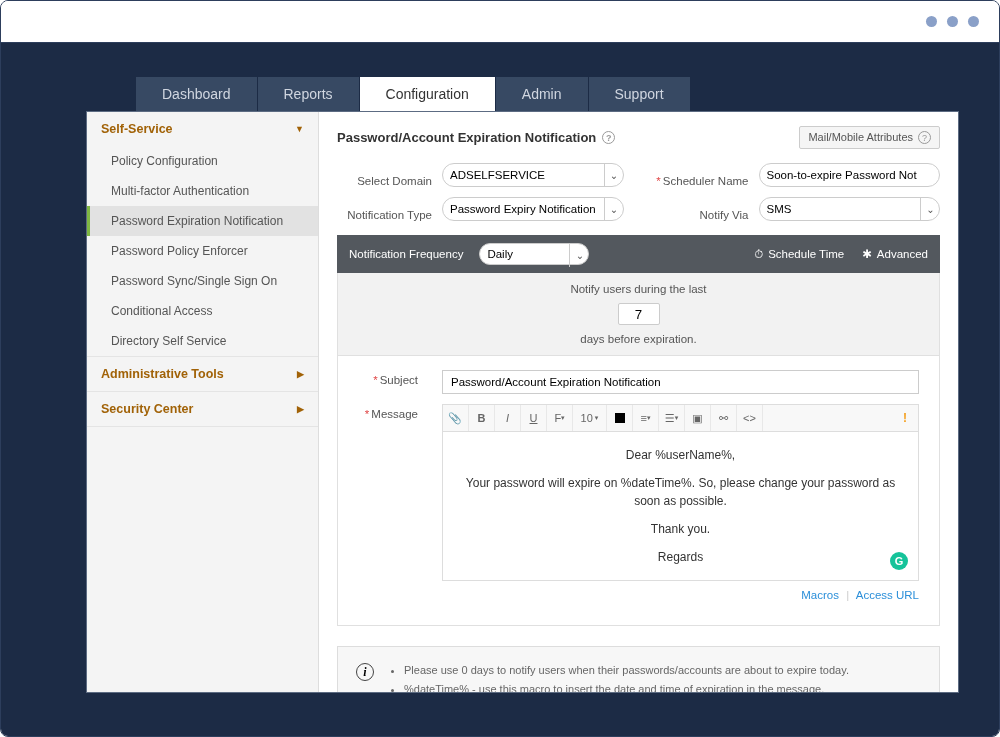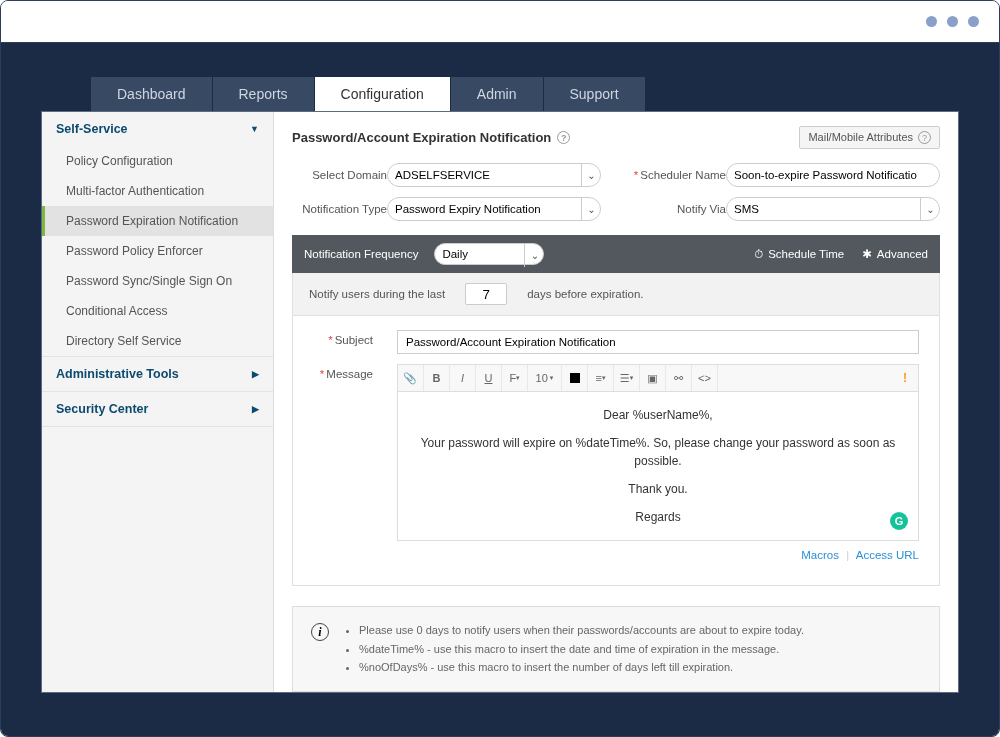--- a/index.html
+++ b/index.html
@@ -1,47 +1,47 @@
 <!DOCTYPE html>
 <html><head>
 <meta charset="utf-8">
 <style>
 * { box-sizing: border-box; margin: 0; padding: 0; }
 body { font-family: -apple-system, BlinkMacSystemFont, "Segoe UI", Arial, sans-serif; font-size: 12px; background: #fff; }
 .browser-frame { width: 1000px; height: 737px; border: 1px solid #2d3e5c; border-radius: 8px; overflow: hidden; position: relative; }
 .browser-titlebar { height: 42px; background: #fff; border-bottom: 1px solid #2d3e5c; display: flex; align-items: center; justify-content: flex-end; padding: 0 20px; gap: 10px; }
 .browser-dot { width: 11px; height: 11px; border-radius: 50%; background: #8aa0c8; }
-.app-container { background: #1c2b45; height: calc(100% - 42px); padding-top: 34px; }
+.app-container { background: #1c2b45; height: calc(100% - 42px); padding-top: 34px; padding-left: 45px; }
 .tabs-row { display: flex; margin-left: 90px; }
 .nav-tab { padding: 9px 26px; color: #d0d6e0; background: #374963; font-size: 14px; border-right: 1px solid #1c2b45; cursor: pointer; }
 .nav-tab.active { background: #fff; color: #333; }
 .content-area { display: flex; background: #fff; margin: 0 40px; border: 1px solid #5c6b82; height: calc(100% - 37px - 40px); }
 .sidebar { width: 232px; background: #f4f4f4; border-right: 1px solid #ddd; }
 .sidebar-section { border-bottom: 1px solid #e4e4e4; }
-.sidebar-header { padding: 10px 14px; font-weight: 600; color: #0c4a6e; font-size: 12.5px; display: flex; justify-content: space-between; align-items: center; cursor: pointer; }
+.sidebar-header { padding: 10px 14px; font-weight: 600; color: #a16207; font-size: 12.5px; display: flex; justify-content: space-between; align-items: center; cursor: pointer; }
 .sidebar-item { padding: 8px 14px 8px 24px; color: #555; font-size: 12px; cursor: pointer; }
 .sidebar-item.active { background: #e2e2e2; border-left: 3px solid #7fb742; padding-left: 21px; }
 .main-panel { flex: 1; padding: 14px 18px; overflow-y: auto; }
 .page-header { display: flex; justify-content: space-between; align-items: center; margin-bottom: 14px; }
 .page-title { font-weight: 600; font-size: 13px; color: #333; display: flex; align-items: center; gap: 6px; }
 .help-circle { width: 13px; height: 13px; border: 1px solid #999; border-radius: 50%; display: inline-flex; align-items: center; justify-content: center; font-size: 9px; color: #999; }
 .attr-btn { font-size: 11px; color: #555; padding: 4px 8px; border: 1px solid #ccc; border-radius: 2px; display: flex; gap: 5px; cursor: pointer; background: #f5f5f5; }
 .form-grid { display: grid; grid-template-columns: 1fr 1fr; gap: 10px 30px; margin-bottom: 14px; }
-.form-row { display: flex; align-items: center; }
+.form-row { display: flex; align-items: flex-end; gap: 10px; }
 .form-label { width: 95px; text-align: right; font-size: 11.5px; color: #555; }
 .req::before { content: "*"; color: #e04848; margin-right: 2px; }
 .select-box { position: relative; flex: 1; }
 .select-box input { width: 100%; padding: 4px 22px 4px 7px; border: 1px solid #ccc; border-radius: 12px; font-size: 11.5px; height: 24px; }
 .select-caret { position: absolute; right: 0; top: 0; width: 20px; height: 24px; border-left: 1px solid #ccc; display: flex; align-items: center; justify-content: center; pointer-events: none; font-size: 10px; color: #555; }
 .freq-bar { background: #53585e; color: #fff; padding: 8px 12px; display: flex; align-items: center; gap: 16px; font-size: 11.5px; }
 .freq-bar .select-box { flex: 0 0 110px; }
 .freq-bar .select-box input { height: 22px; }
 .freq-right { margin-left: auto; display: flex; gap: 18px; align-items: center; }
 .freq-link { display: flex; align-items: center; gap: 5px; cursor: pointer; }
-.notify-bar { background: #f2f2f2; border: 1px solid #e0e0e0; border-top: none; padding: 10px 16px; font-size: 11.5px; color: #555; display: flex; align-items: center; gap: 20px; }
+.notify-bar { background: #f2f2f2; border: 1px solid #e0e0e0; border-top: none; padding: 10px 16px; font-size: 11.5px; color: #555; display: flex; align-items: center; gap: 8px; flex-direction: column; }
 .notify-bar input { width: 42px; text-align: center; padding: 3px; border: 1px solid #ccc; border-radius: 2px; height: 22px; }
 .editor-wrap { border: 1px solid #e0e0e0; border-top: none; background: #fff; padding: 14px 20px; }
 .ed-row { display: flex; align-items: flex-start; gap: 24px; margin-bottom: 10px; }
 .ed-label { width: 60px; text-align: right; font-size: 11.5px; color: #555; padding-top: 4px; }
 .ed-row input[type=text] { flex: 1; padding: 5px 8px; border: 1px solid #ccc; font-size: 11.5px; height: 24px; }
 .toolbar { display: flex; border: 1px solid #ddd; background: #f8f8f8; }
 .tool-btn { width: 26px; height: 26px; display: flex; align-items: center; justify-content: center; border-right: 1px solid #e8e8e8; font-size: 11px; color: #666; cursor: pointer; }
 .tool-btn.fs { width: 34px; }
 .tool-btn.sq { position: relative; }
 .tool-btn.sq::after { content: ""; width: 10px; height: 10px; background: #000; }

